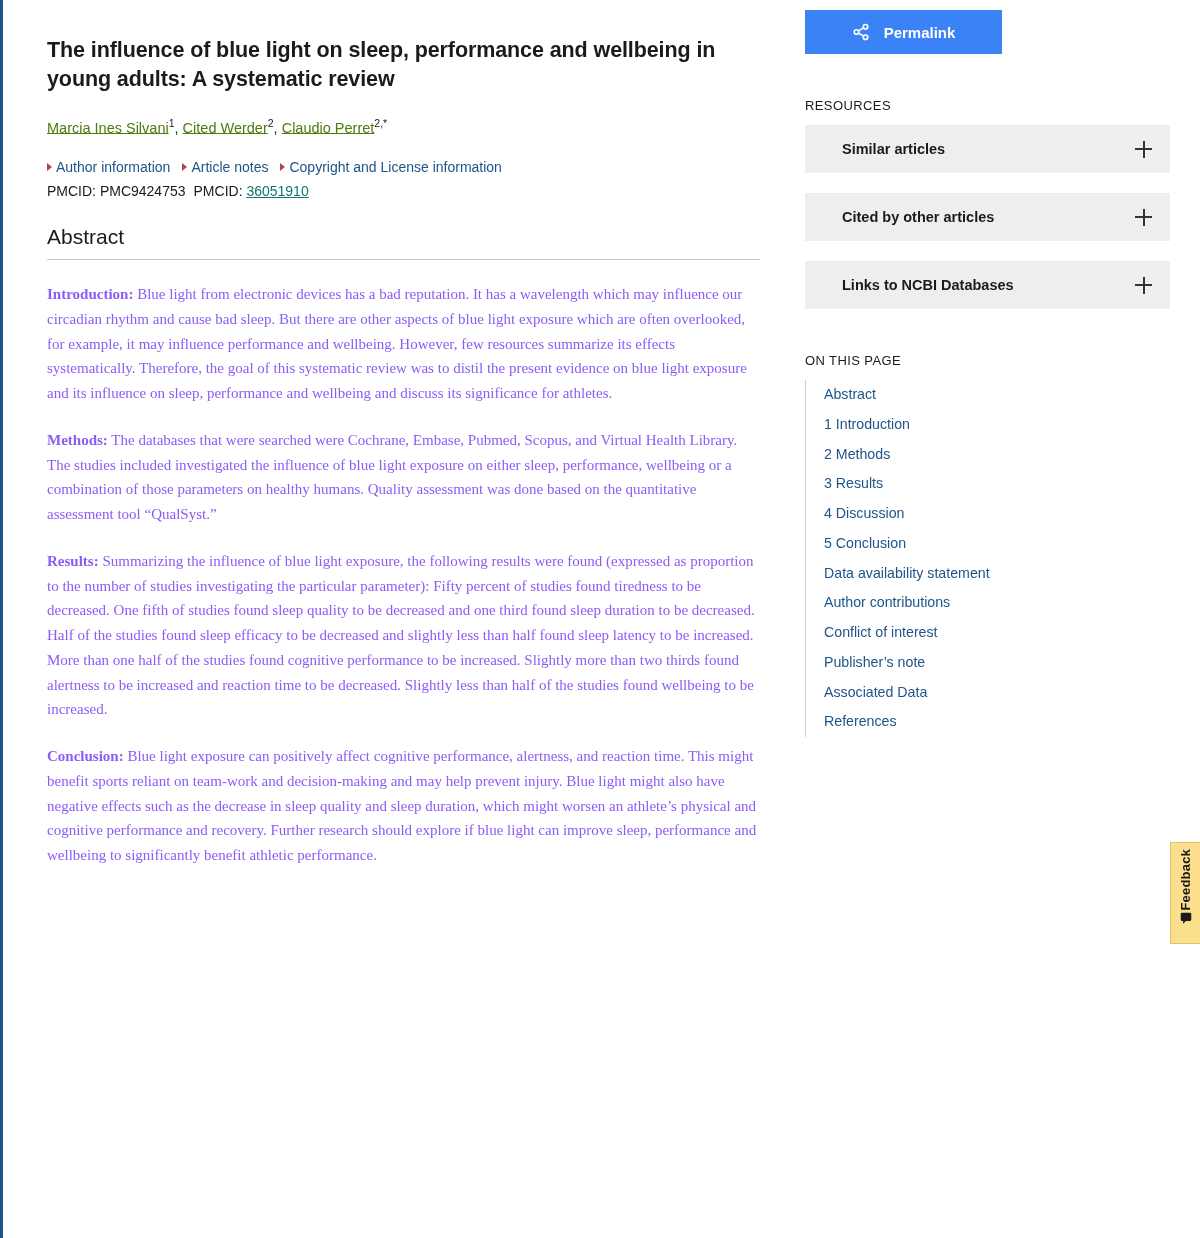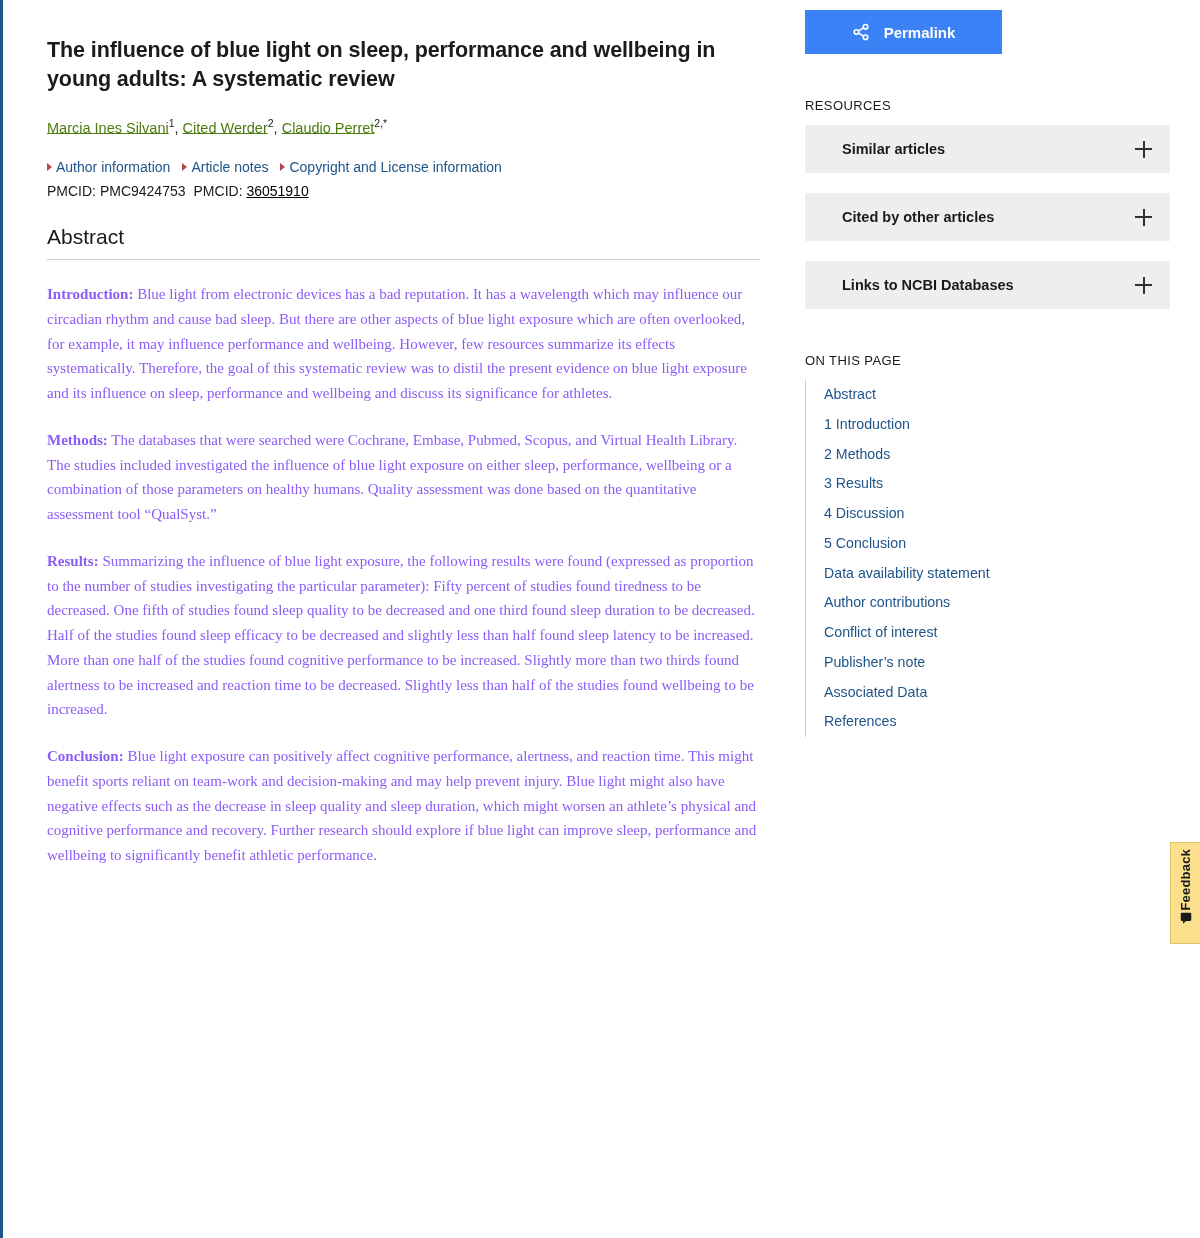--- a/index.html
+++ b/index.html
@@ -85,21 +85,21 @@
     border-bottom: 4px solid transparent;
     margin-right: 4px;
     vertical-align: 1px;
   }
 
   .ids {
     font-size: 14px;
     color: #1a1a1a;
     margin-bottom: 26px;
   }
-  .ids a { color: #000000; text-decoration: underline; }
+  .ids a { color: #0f766e; text-decoration: underline; }
   .ids .sep { display:inline-block; width: 8px; }
 
   h2.section {
     font-family: "Liberation Sans", sans-serif;
     font-size: 21px;
     font-weight: normal;
     color: #1a1a1a;
     margin: 0 0 6px 0;
     padding-bottom: 10px;
     border-bottom: 1px solid #c9c9c9;

